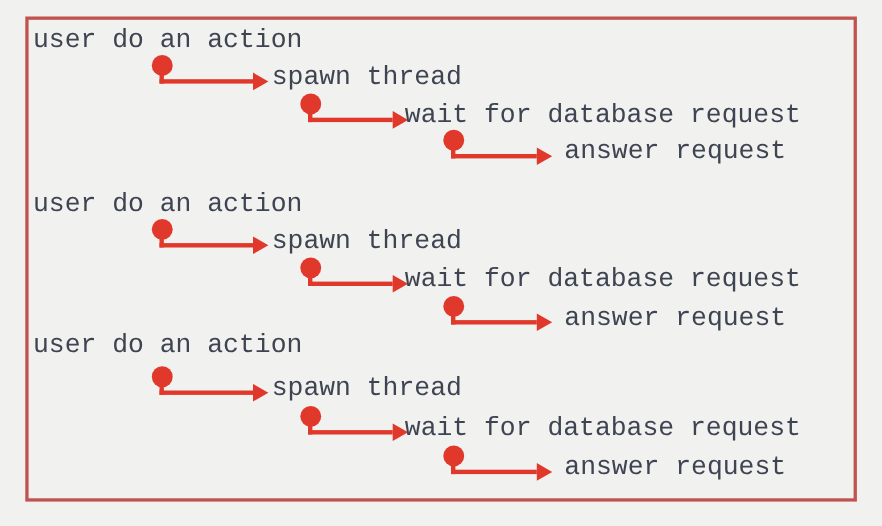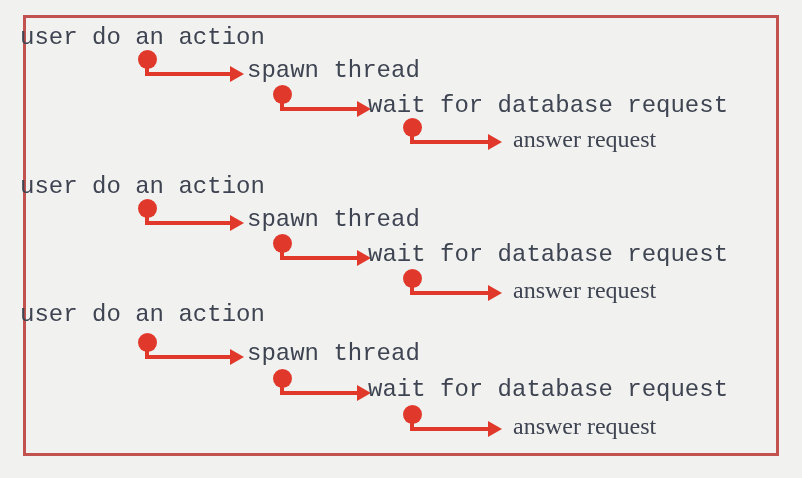--- a/index.html
+++ b/index.html
@@ -29,24 +29,24 @@
   .seq2 { --t1: 178px; --t2: 211px; --t3: 246px; --t4: 281px; }
   .seq3 { --t1: 306px; --t2: 345px; --t3: 381px; --t4: 417px; }
 
   .row {
     position: absolute;
     font-size: 24px;
     line-height: 26px;
     white-space: nowrap;
     color: var(--c-text, #3e4451);
   }
-  .row1 { left: 20px;  top: calc(var(--t1) - 4px); }
+  .row1 { left: 30px;  top: calc(var(--t1) - 4px); }
   .row2 { left: 247px; top: calc(var(--t2) - 4px); }
   .row3 { left: 368px; top: calc(var(--t3) - 4px); }
-  .row4 { left: 513px; top: calc(var(--t4) - 4px); font-family: Liberation Serif, serif; }
+  .row4 { left: 513px; top: calc(var(--t4) - 4px); }
 
   .dot, .stem, .bar { position: absolute; background: var(--c-arrow, #e0392b); }
   .dot  { width: 19px; height: 19px; border-radius: 50%; }
   .stem { width: 4px; height: 16px; }
   .bar  { height: 4px; }
   .head {
     position: absolute; width: 0; height: 0;
     border-top: 8px solid transparent;
     border-bottom: 8px solid transparent;
     border-left: 14px solid var(--c-arrow, #e0392b);

